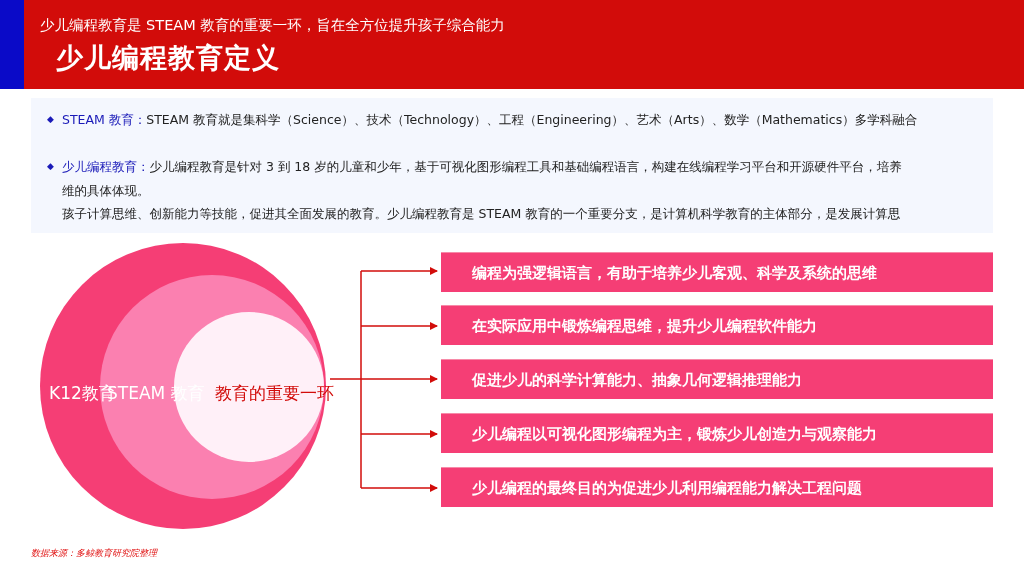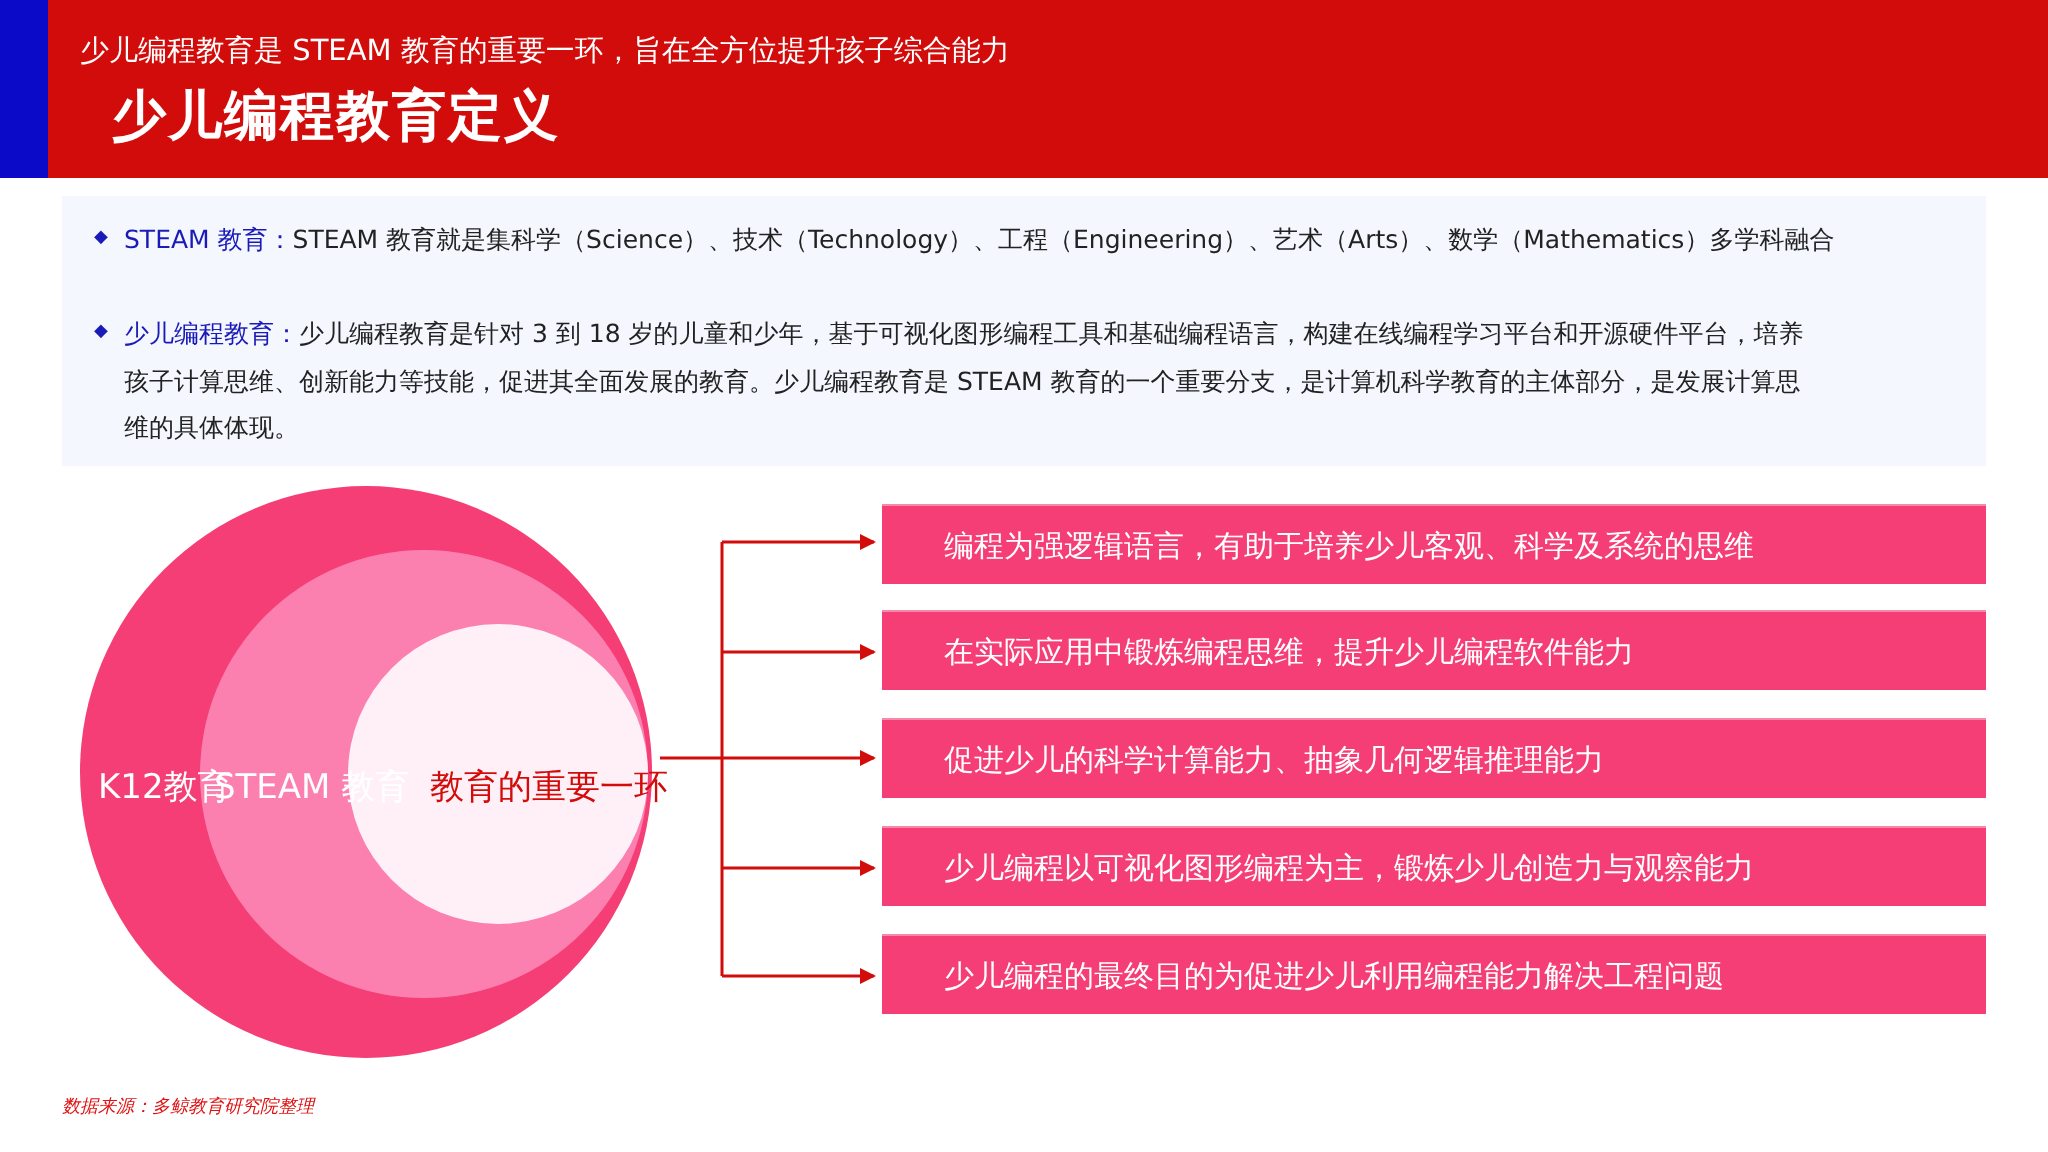--- a/index.html
+++ b/index.html
@@ -12,21 +12,21 @@
   .panel { position:absolute; left:31px; top:98px; width:962px; height:135px; background:#f4f7fe; }
   .def { position:absolute; left:16px; width:935px; font-size:12.5px; line-height:23.5px; color:#222; }
   .def .bullet { color:#1a1ab8; font-size:9px; position:absolute; left:0; top:0; }
   .def .txt { display:block; padding-left:15px; text-indent:0; }
   .def .hl { color:#1a1ab8; }
   .def1 { top:10px; }
   .def2 { top:57px; }
   .def .line2 { display:block; }
   svg.diagram { position:absolute; left:0; top:0; }
   .circle-label { position:absolute; font-size:17px; white-space:nowrap; }
-  .box { position:absolute; left:441px; width:552px; height:40px; background:#f53e75; color:#ffffff; font-size:15px; line-height:40px; padding-left:31px; white-space:nowrap; border-top:1px solid #f78aa8; }
+  .box { position:absolute; left:441px; width:552px; height:40px; background:#f53e75; color:#ffffff; font-size:15px; line-height:40px; padding-left:31px; white-space:nowrap; border-top:1px solid #f78aa8;font-weight:bold; }
   .source { position:absolute; left:31px; top:547px; font-size:9px; color:#e01010; white-space:nowrap;font-style:italic; }
 </style>
 </head>
 <body>
 
 <div class="header"></div>
 <div class="header-accent"></div>
 <div class="subtitle">少儿编程教育是 STEAM 教育的重要一环，旨在全方位提升孩子综合能力</div>
 <div class="title">少儿编程教育定义</div>
 
@@ -34,22 +34,22 @@
   <div class="def def1">
     <span class="bullet">◆</span>
     <span class="txt">
       <span class="hl">STEAM 教育：</span><span>STEAM 教育就是集科学（Science）、技术（Technology）、工程（Engineering）、艺术（Arts）、数学（Mathematics）多学科融合</span>
     </span>
   </div>
   <div class="def def2">
     <span class="bullet">◆</span>
     <span class="txt">
       <span class="hl">少儿编程教育：</span><span>少儿编程教育是针对 3 到 18 岁的儿童和少年，基于可视化图形编程工具和基础编程语言，构建在线编程学习平台和开源硬件平台，培养</span>
+      <span class="line2">维的具体体现。</span>
       <span class="line2">孩子计算思维、创新能力等技能，促进其全面发展的教育。少儿编程教育是 STEAM 教育的一个重要分支，是计算机科学教育的主体部分，是发展计算思</span>
-      <span class="line2">维的具体体现。</span>
     </span>
   </div>
 </div>
 
 <svg class="diagram" width="1024" height="576">
   <defs>
     <marker id="arrow" markerWidth="8" markerHeight="8" refX="7" refY="4" orient="auto" markerUnits="userSpaceOnUse">
       <path d="M0,0 L8,4 L0,8 z" fill="#d20c0a"></path>
     </marker>
   </defs>

